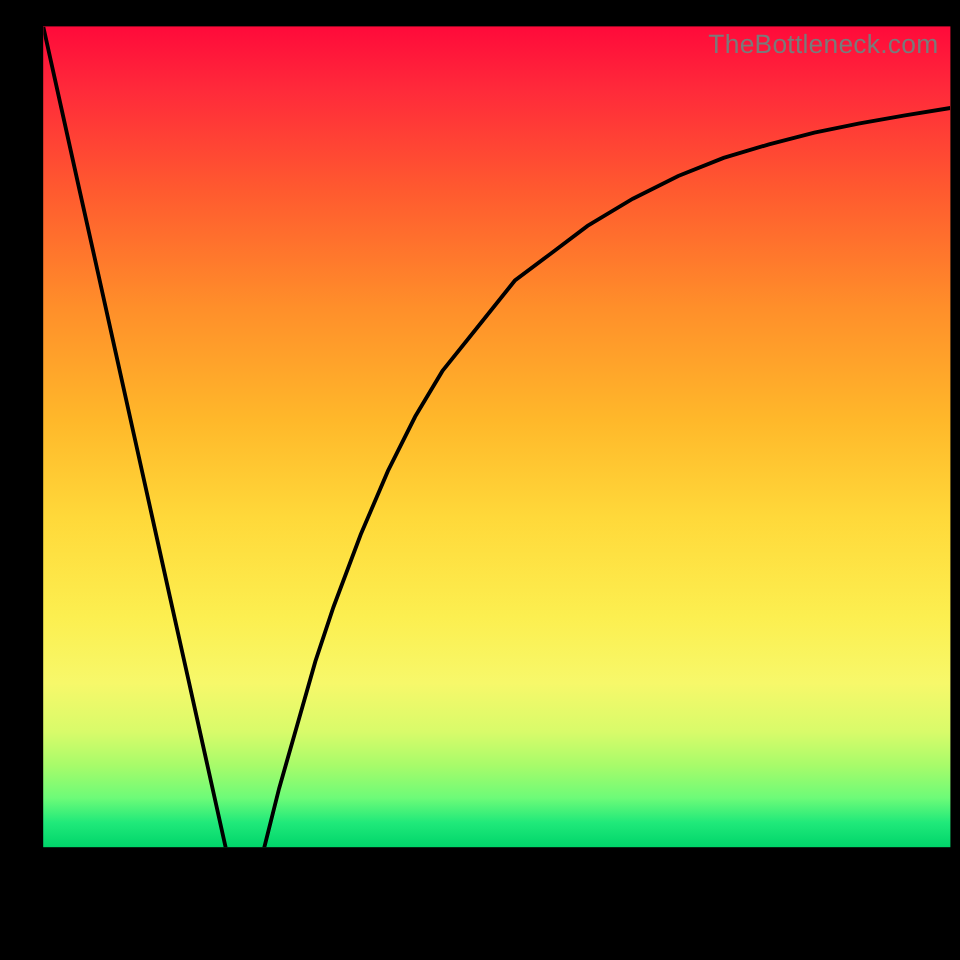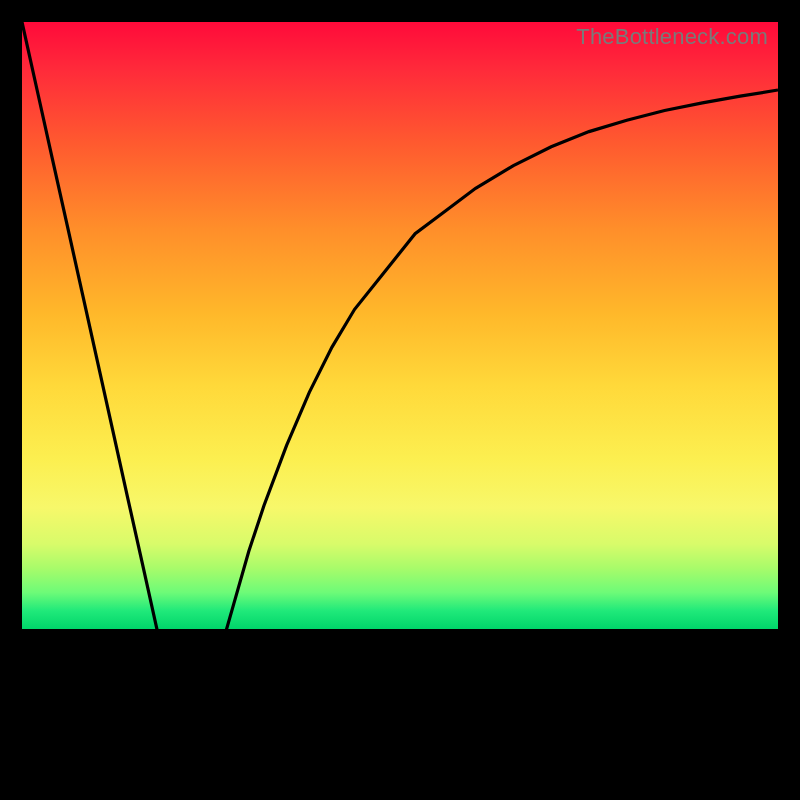--- a/index.html
+++ b/index.html
@@ -5,24 +5,24 @@
   * { margin: 0; padding: 0; box-sizing: border-box; }
   body {
     width: 800px;
     height: 800px;
     background: #000;
     position: relative;
     font-family: Arial, sans-serif;
   }
   .frame {
     position: absolute;
-    left: 22px;
+    left: 36px;
     top: 22px;
     width: 756px;
-    height: 607px;
+    height: 684px;
     background: linear-gradient(to bottom,
       #ff0a3a 0%,
       #ff2b3a 8%,
       #ff5a2f 20%,
       #ff8e2a 34%,
       #ffb82a 48%,
       #ffd93a 60%,
       #fcef50 72%,
       #f7f86a 80%,
       #d8fb6a 86%,

